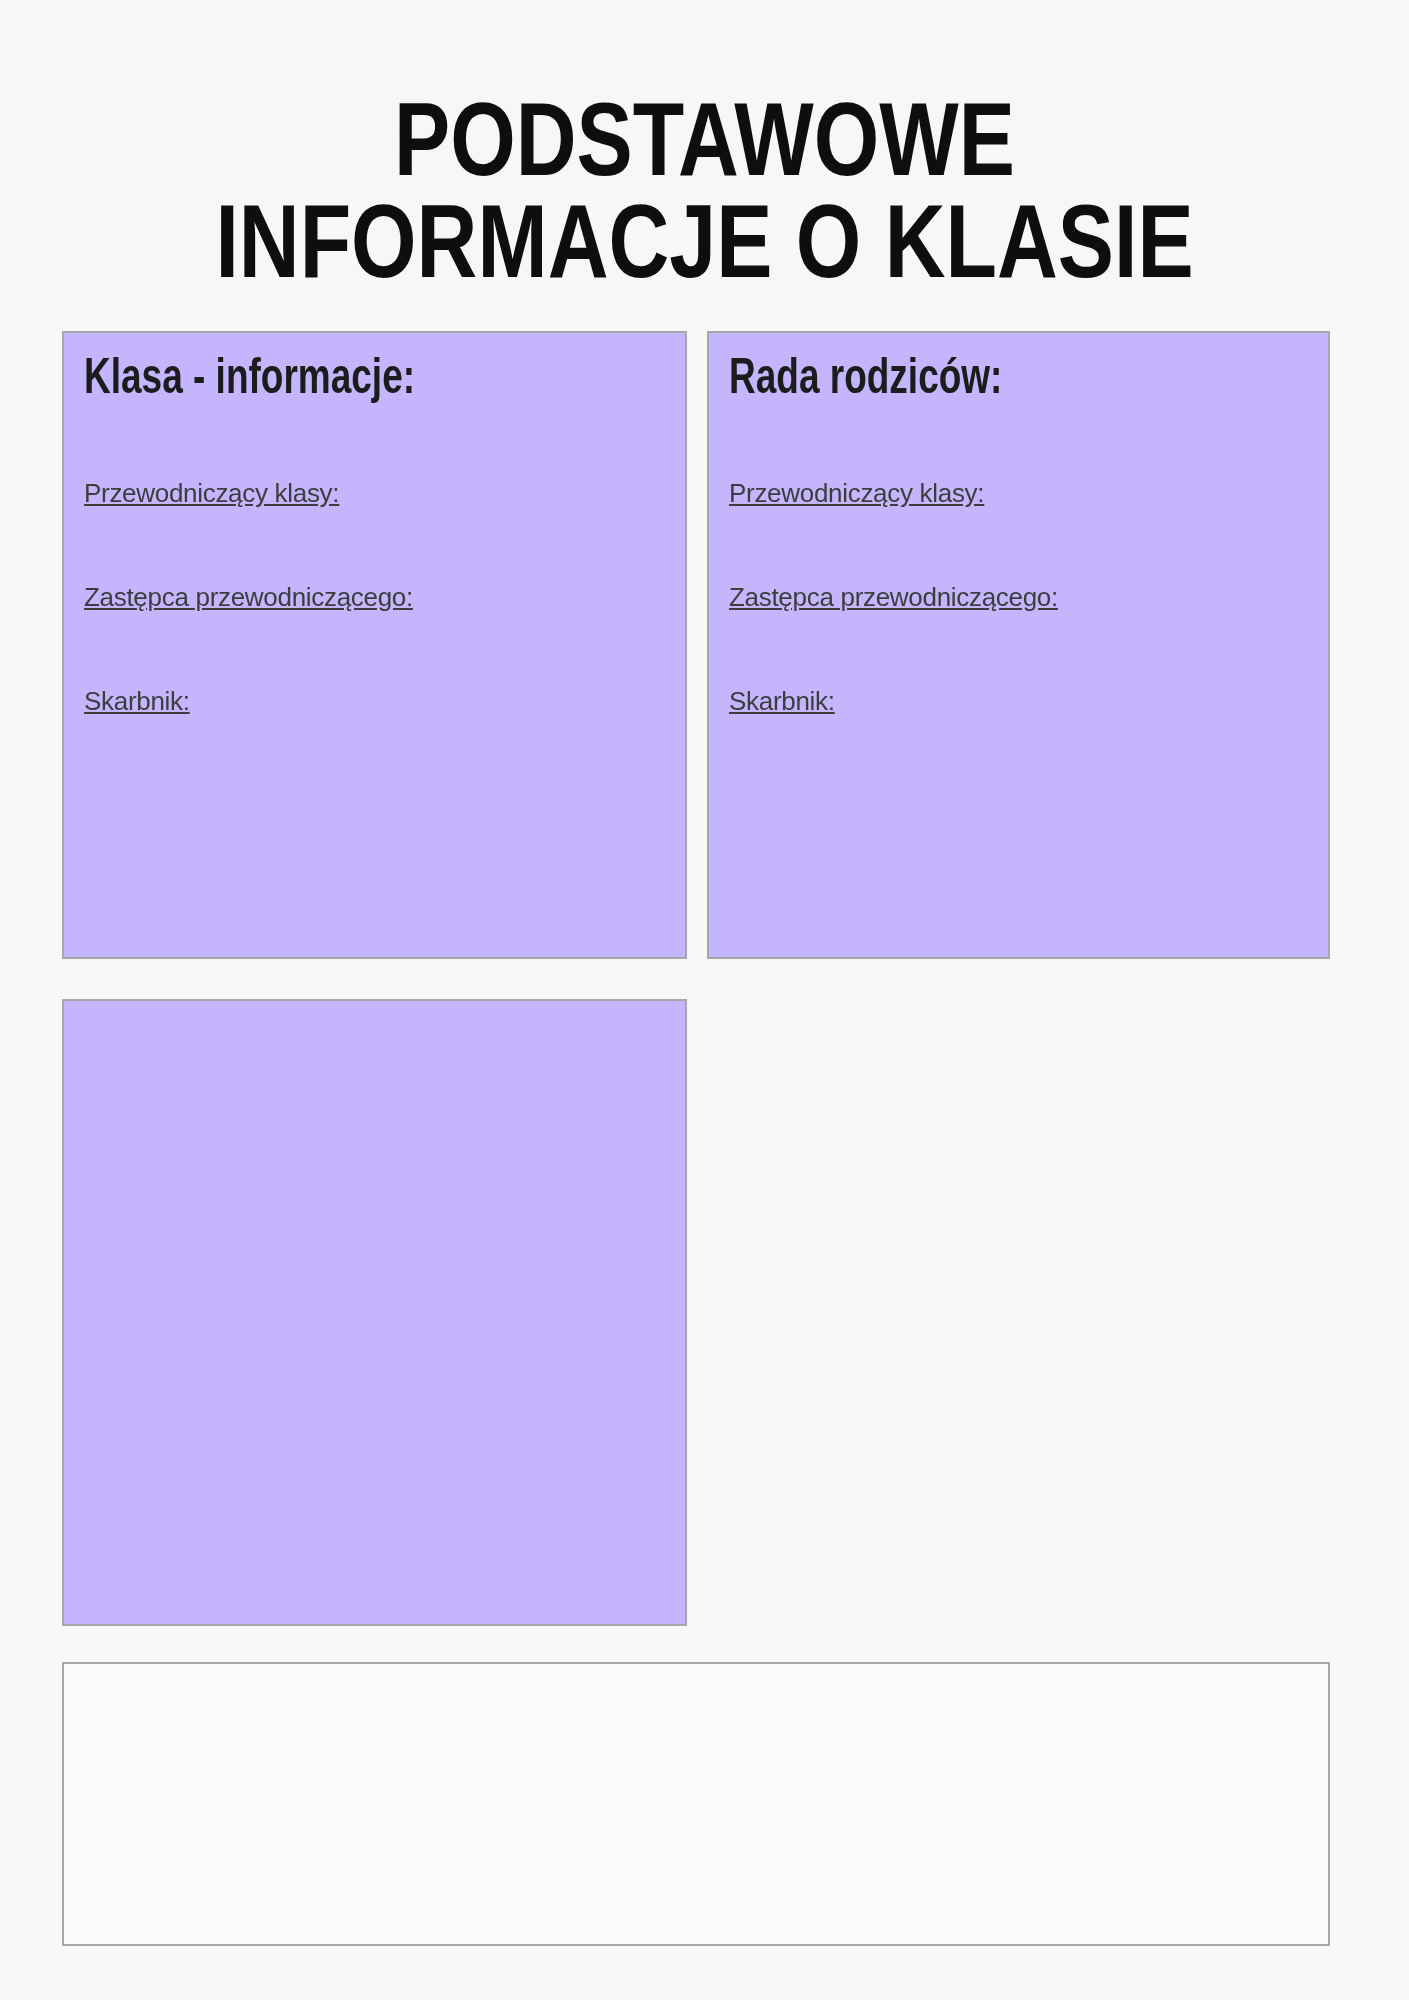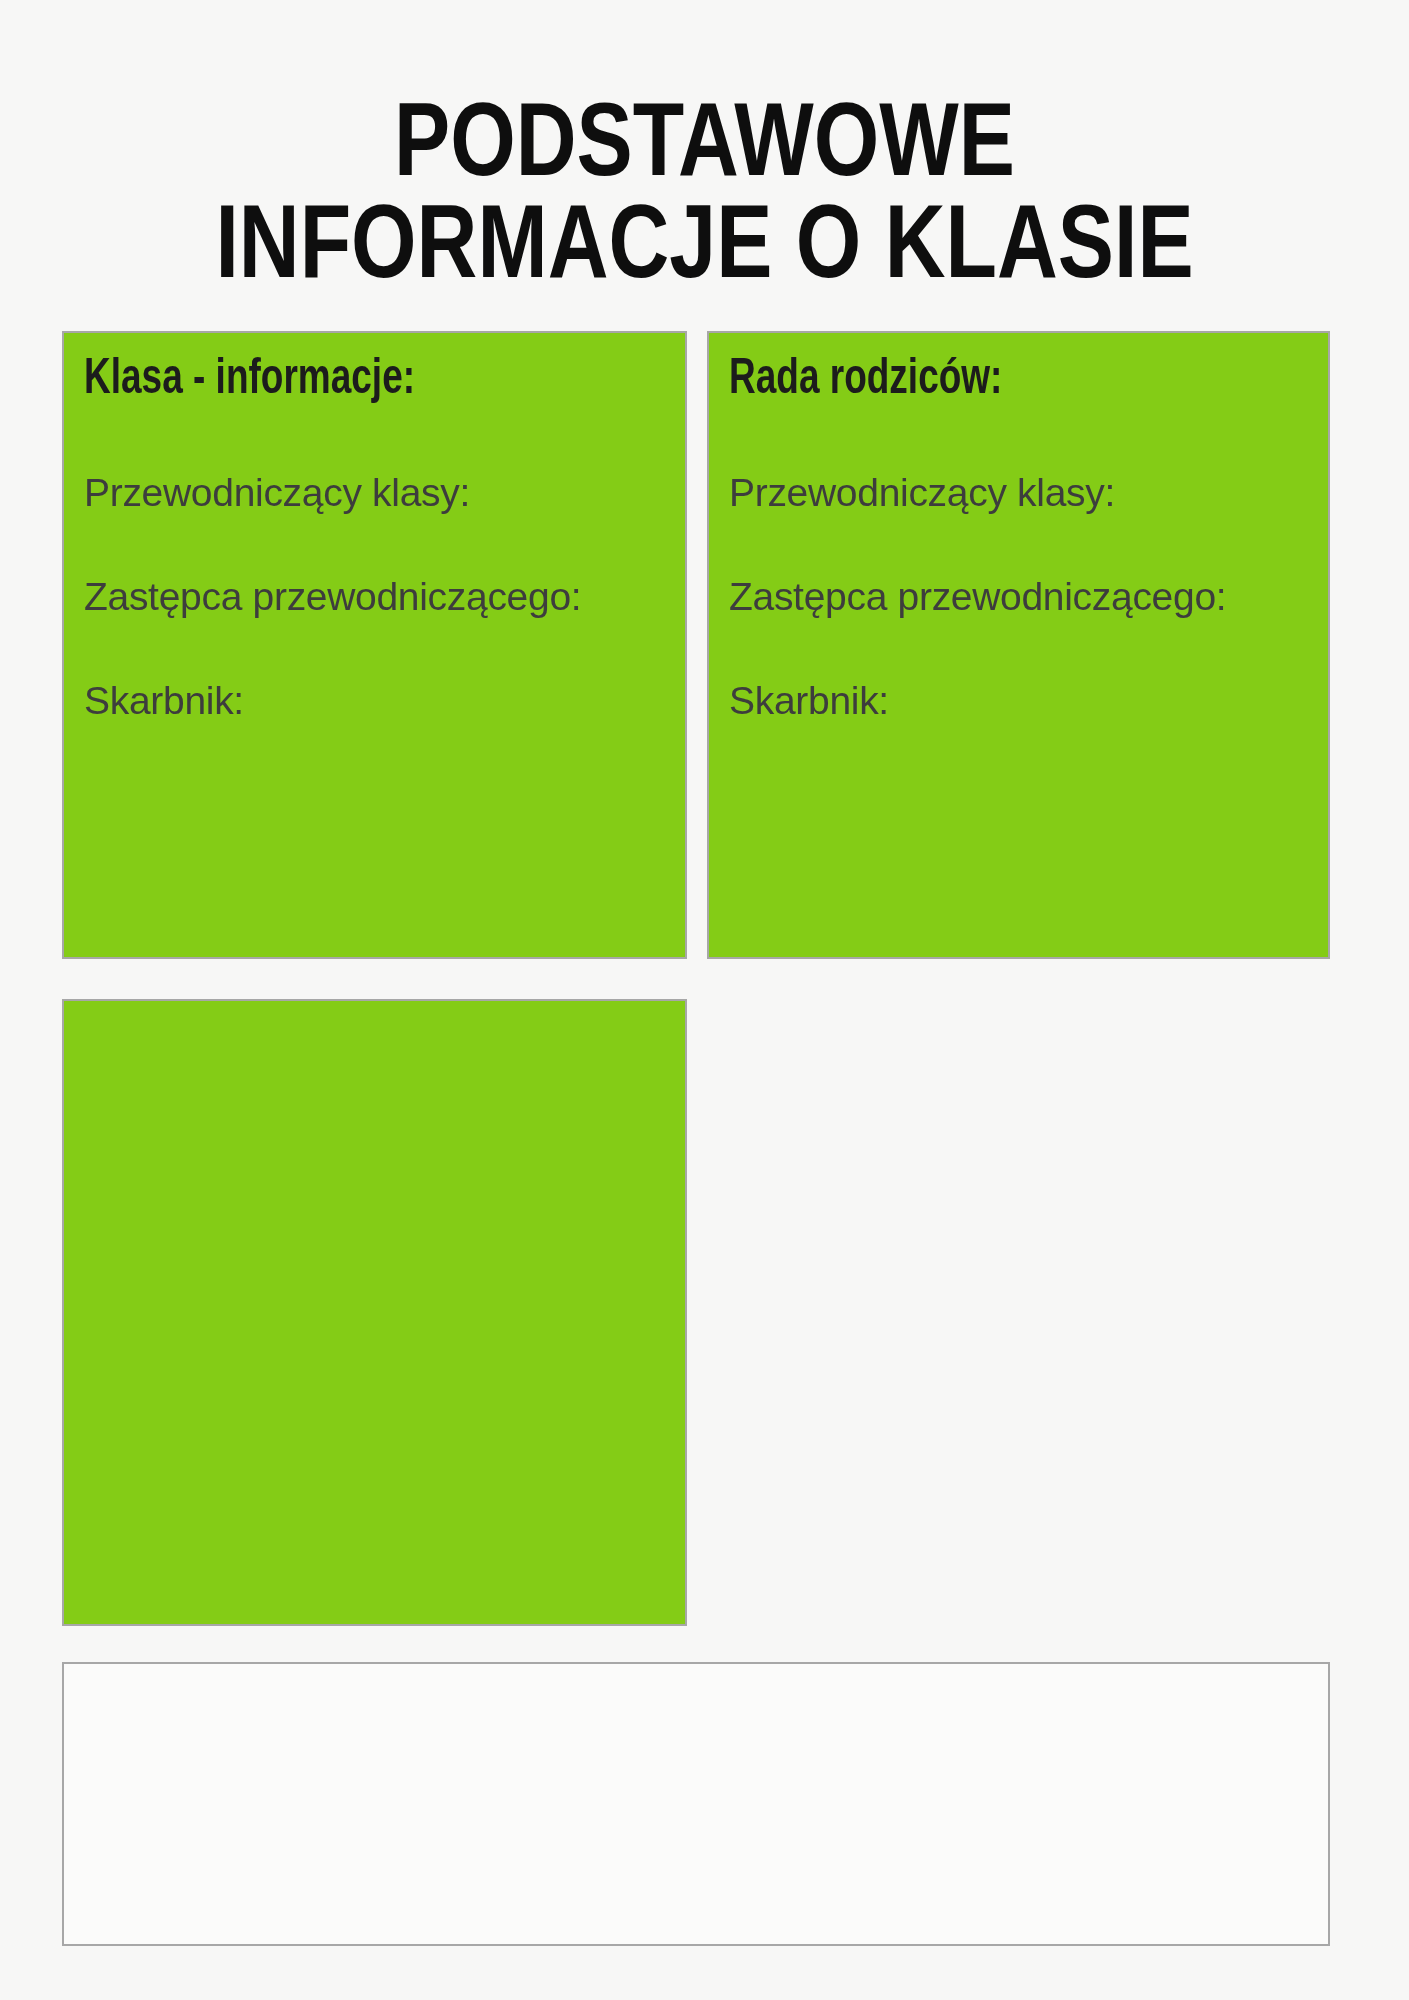--- a/index.html
+++ b/index.html
@@ -35,44 +35,45 @@
 
   .grid {
     display: grid;
     grid-template-columns: 625px 623px;
     grid-template-rows: 628px 627px;
     gap: 40px 20px;
   }
 
   .box {
     border: 2px solid #a7a7a7;
-    background: #84cc16;
+    background: #c4b5fd;
     box-sizing: border-box;
     padding: 18px 24px 14px 20px;
   }
 
   .box-heading {
     margin: 0;
     font-size: 50px;
     line-height: 50px;
     font-weight: 800;
     color: #1c1c1c;
     transform: scaleX(0.74);
     transform-origin: 0 50%;
     white-space: nowrap;
   }
   .box-heading.indent { margin-left: 11px; }
 
   .field {
     margin: 60px 0 0 0;
-    font-size: 39px;
+    font-size: 26px;
     line-height: 44px;
     font-weight: 400;
     color: #3d3d3d;
     letter-spacing: -0.3px;
+    text-decoration: underline;
   }
   .field.first { margin-top: 70px; }
 
   .bottom-box {
     margin-top: 36px;
     height: 284px;
     border: 2px solid #a7a7a7;
     background: #fbfbfa;
     box-sizing: border-box;
   }

